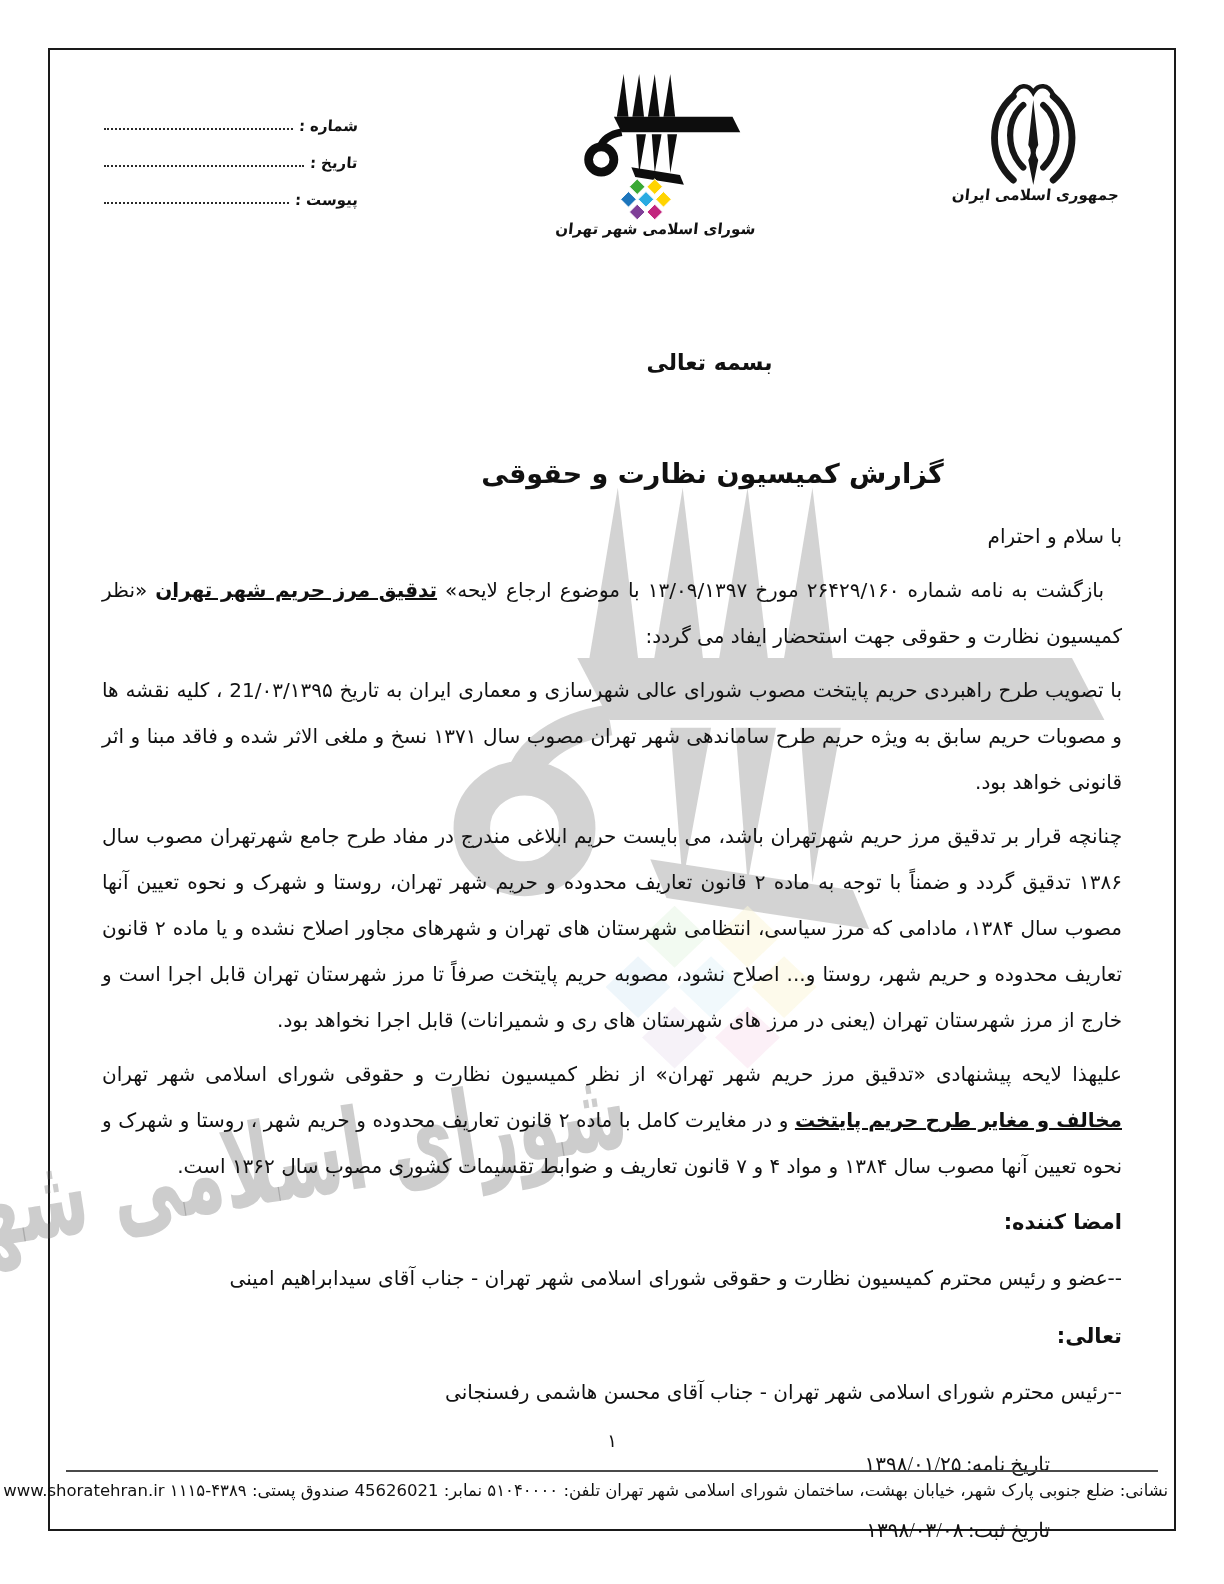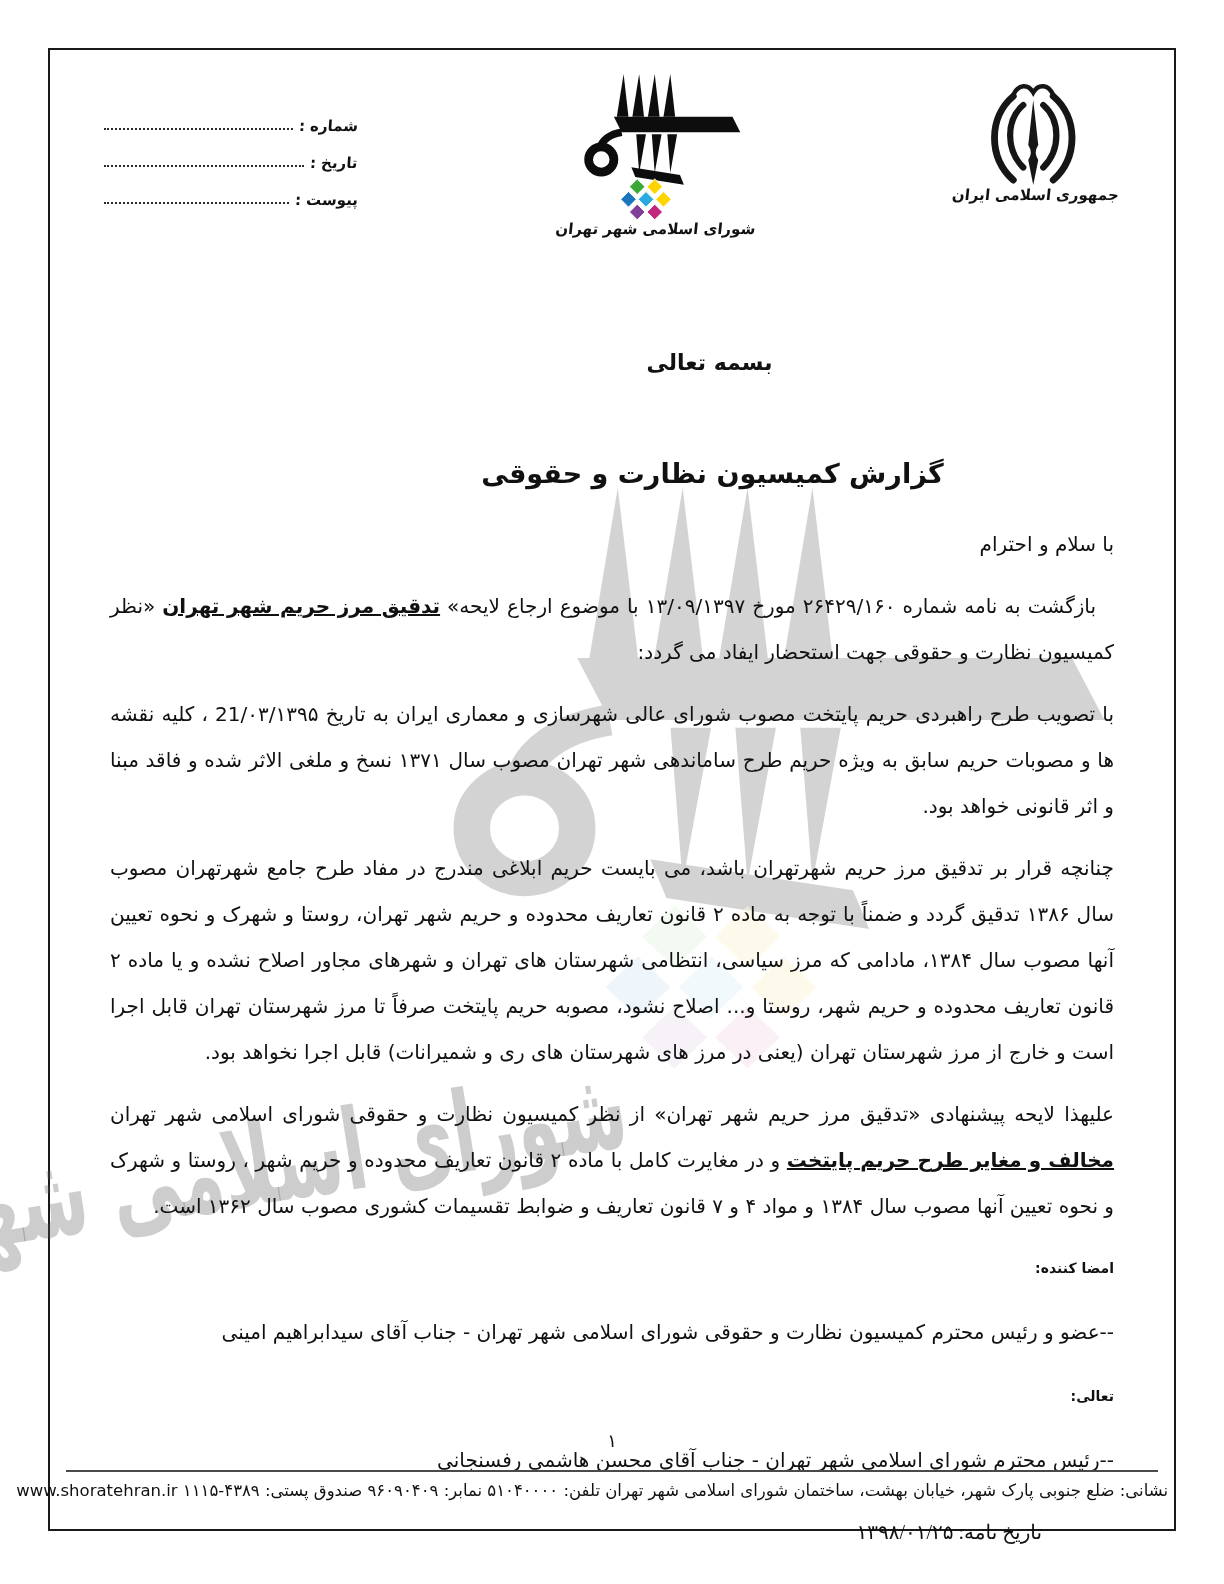--- a/index.html
+++ b/index.html
@@ -52,25 +52,25 @@
   }
   .report-title{
     position:absolute;left:95px;right:94px;top:458px;text-align:center;
     font-size:27px;font-weight:bold;z-index:2;transform:translateX(100px);
   }
   
   .letter{
     position:absolute;right:94px;top:505px;width:1036px;z-index:2;
     font-size:20px;line-height:46px;text-align:justify;
   }
-  .letter p{margin:16px;}
+  .letter p{margin:8px;}
   .greeting{text-align:right;}
   .p-indent{text-indent:18px;}
   .b{font-weight:bold;text-decoration:underline;}
-  .sig-heading{font-size:14px;font-weight:bold;margin-top:10px !important;}
+  .sig-heading{font-size:21px;font-weight:bold;margin-top:10px !important;}
   .sig-line{line-height:50px;}
   .dates{margin-top:18px;padding-left:0;padding-right:72px;line-height:58px;font-family:Liberation Serif, serif;}
   
   .page-number{position:absolute;left:0;top:1430px;width:100%;text-align:center;font-size:18px;z-index:2;}
   .footer-rule{position:absolute;left:66px;right:66px;top:1470px;border-top:2px solid #4a4a4a;z-index:2;}
   .footer-text{
     position:absolute;left:56px;right:56px;top:1481px;text-align:center;
     font-size:16.5px;white-space:nowrap;z-index:2;direction:rtl;
   }
 </style>
@@ -180,15 +180,15 @@
     <p class="sig-line">--رئیس محترم شورای اسلامی شهر تهران - جناب آقای محسن هاشمی رفسنجانی</p>
 
     <div class="dates">
       <p><span>تاریخ نامه:</span> <span>۱۳۹۸/۰۱/۲۵</span></p>
       <p><span>تاریخ ثبت:</span> <span>۱۳۹۸/۰۳/۰۸</span></p>
     </div>
   </div>
 
   <div class="page-number">۱</div>
   <div class="footer-rule"></div>
-  <div class="footer-text">نشانی: ضلع جنوبی پارک شهر، خیابان بهشت، ساختمان شورای اسلامی شهر تهران  تلفن: ۵۱۰۴۰۰۰۰ نمابر: ۹۶۰۹۰۴۰۹ صندوق پستی: ۴۳۸۹-۱۱۱۵ www.shoratehran.ir</div>
+  <div class="footer-text">نشانی: ضلع جنوبی پارک شهر، خیابان بهشت، ساختمان شورای اسلامی شهر تهران  تلفن: ۵۱۰۴۰۰۰۰ نمابر: 45626021 صندوق پستی: ۴۳۸۹-۱۱۱۵ www.shoratehran.ir</div>
 
 </div>
 
 </body></html>

